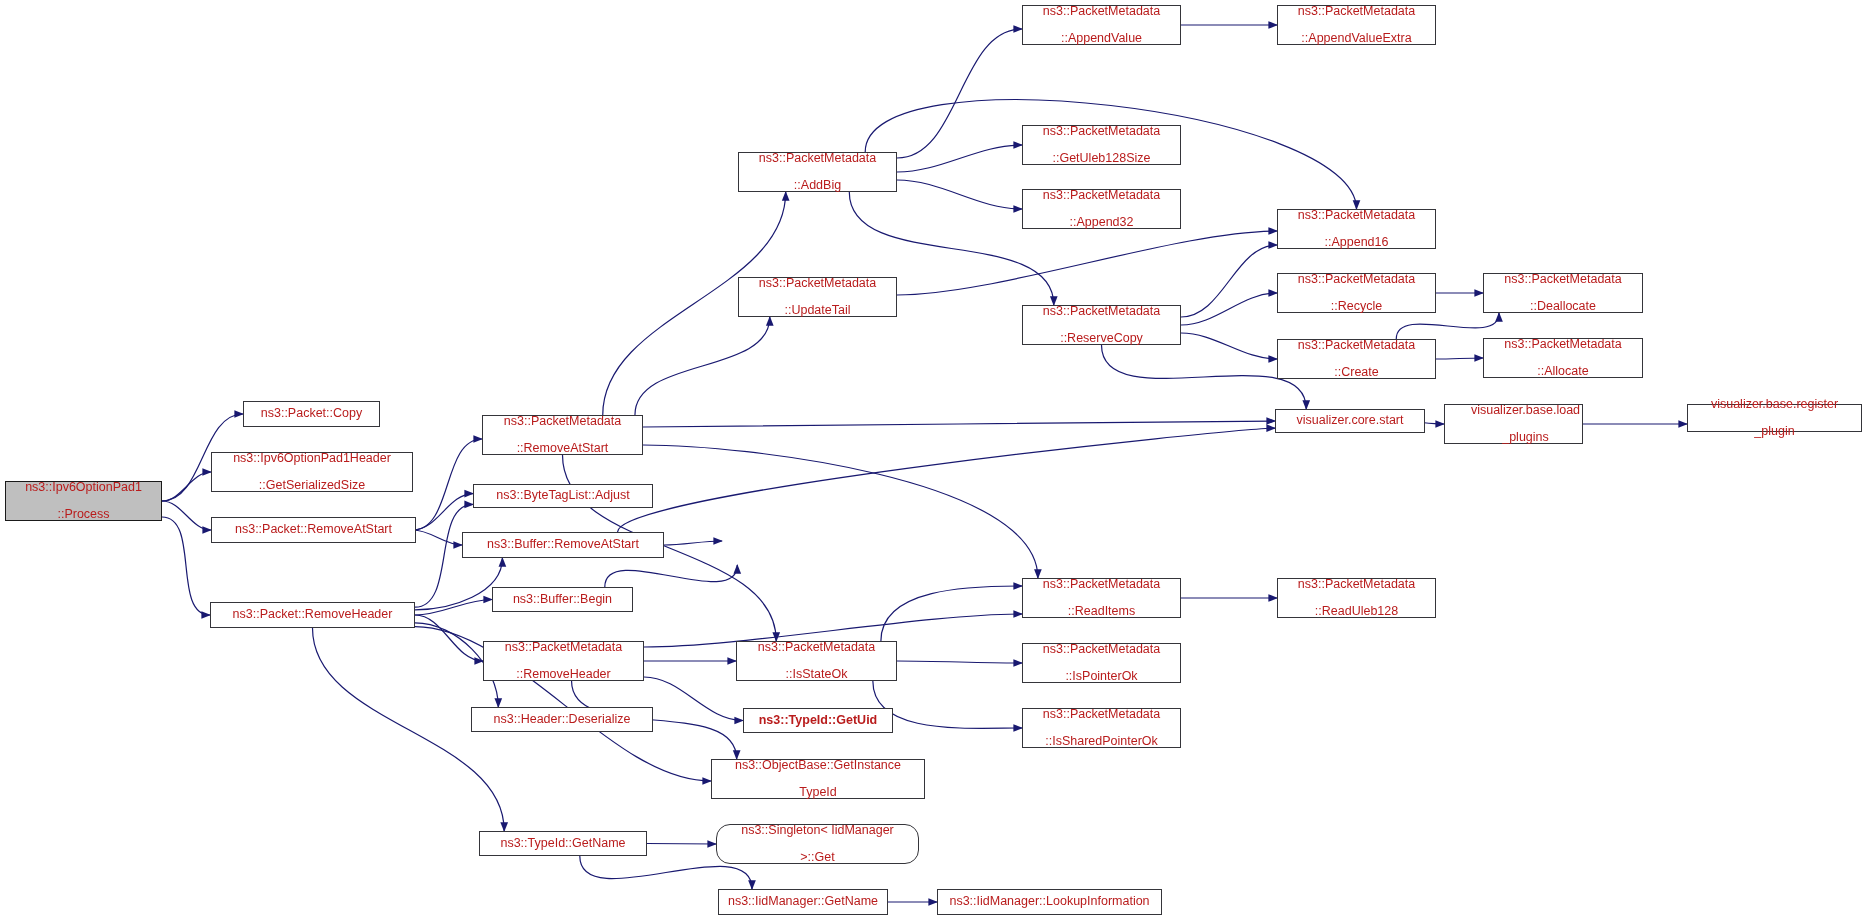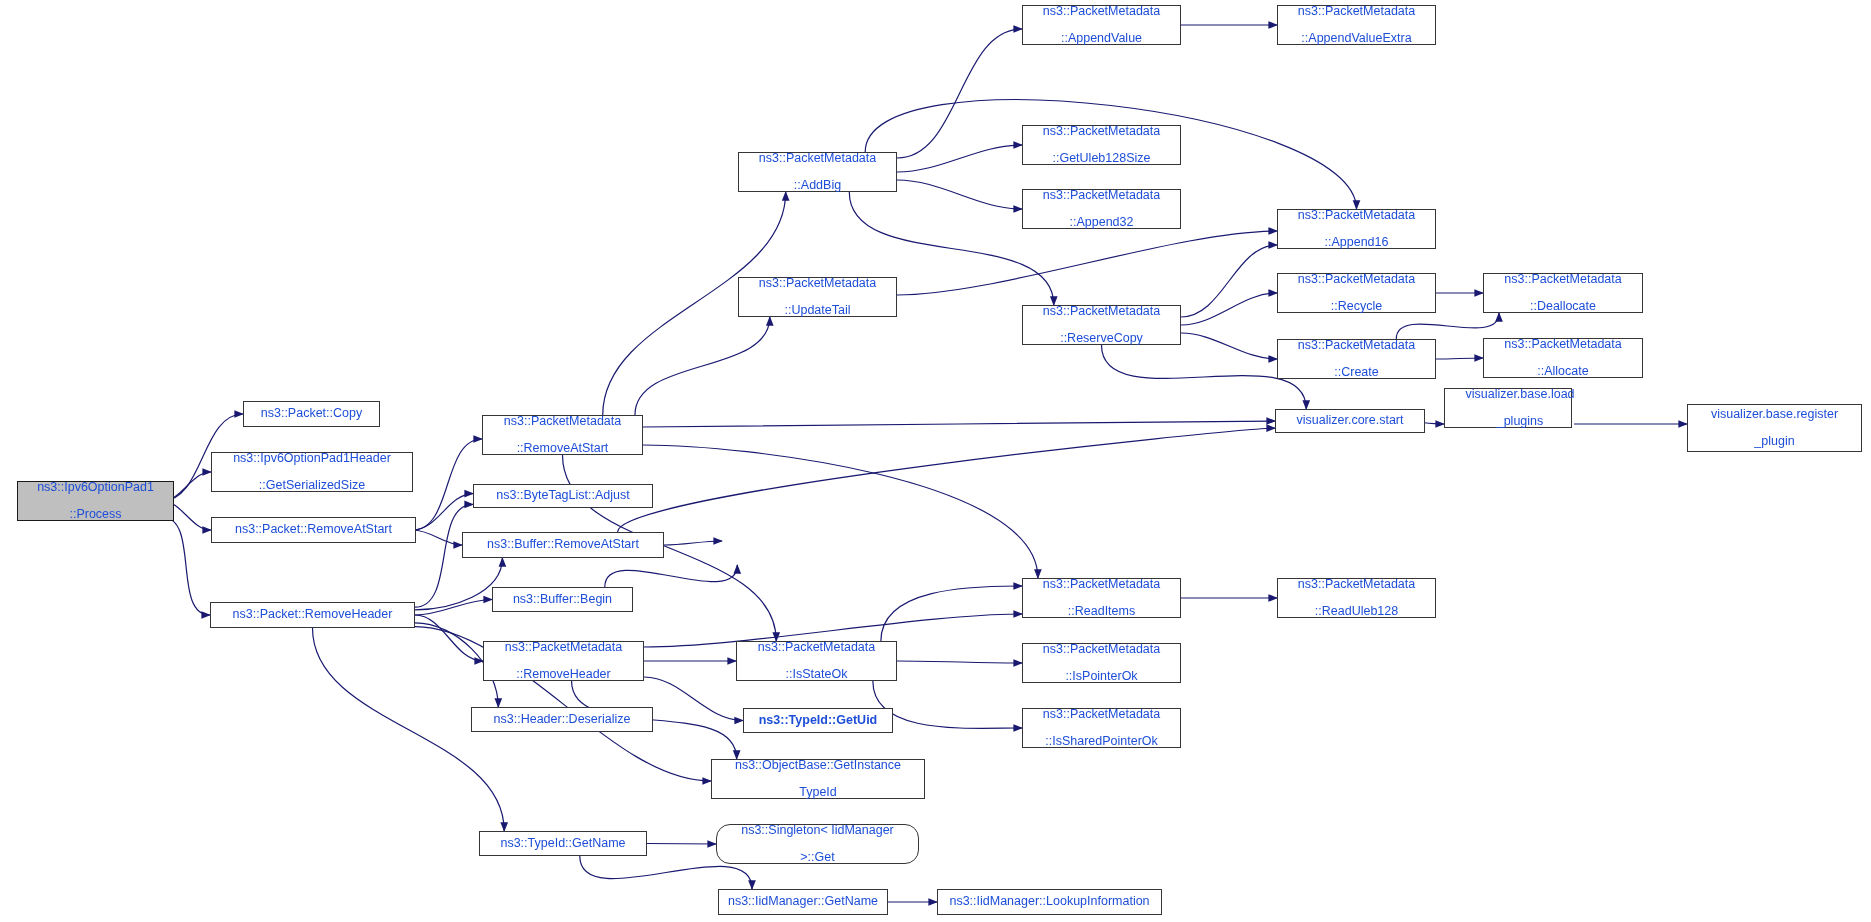--- a/index.html
+++ b/index.html
@@ -1,22 +1,22 @@
 <!DOCTYPE html>
 <html><head>
 <meta charset="utf-8">
 <style>
   html,body{margin:0;padding:0;background:#ffffff;}
   #canvas{position:relative;width:1871px;height:922px;background:#ffffff;overflow:hidden;
           font-family:"Liberation Sans","DejaVu Sans",sans-serif;}
   #edges{position:absolute;left:0;top:0;width:1871px;height:922px;}
   .node{position:absolute;box-sizing:border-box;background:#ffffff;border:1.4px solid #35353a;
         display:flex;flex-direction:column;justify-content:center;align-items:center;
-        font-size:12.5px;line-height:15.5px;color:#1d4ed8;white-space:nowrap;z-index:2;cursor:pointer;gap:11px;}
-  .node.root{background:#bfbfbf;border:1.8px solid #1a1a1a;cursor:default;margin-left:12px;}
+        font-size:12.5px;line-height:15.5px;color:#b91c1c;white-space:nowrap;z-index:2;cursor:pointer;gap:11px;}
+  .node.root{background:#bfbfbf;border:1.8px solid #1a1a1a;cursor:default;}
   .node span{display:block;text-align:center;}
 </style>
 </head>
 <body>
 
 <div id="canvas">
   <svg id="edges" width="1871" height="922" viewBox="0 0 1871 922" xmlns="http://www.w3.org/2000/svg">
       <defs>
         <marker id="ah" viewBox="0 0 10 10" refX="9" refY="5" markerWidth="10" markerHeight="8" orient="auto">
           <path d="M0,1 L10,5 L0,9 z" fill="#191970"></path>
@@ -193,21 +193,21 @@
       <span>visualizer.core.start</span>
     </div>
     <div class="node" style="left: 1483px; top: 273px; width: 160px; height: 40px;">
       <span>ns3::PacketMetadata</span>
       <span>::Deallocate</span>
     </div>
     <div class="node" style="left: 1483px; top: 338px; width: 160px; height: 40px;">
       <span>ns3::PacketMetadata</span>
       <span>::Allocate</span>
     </div>
-    <div class="node" style="left: 1444px; top: 388px; width: 128px; height: 40px; padding-left: 24px;">
+    <div class="node" style="left: 1444px; top: 404px; width: 139px; height: 40px; padding-left: 24px;">
       <span>visualizer.base.load</span>
       <span>_plugins</span>
     </div>
-    <div class="node" style="left: 1687px; top: 404px; width: 175px; height: 48px; justify-content: center;">
+    <div class="node" style="left: 1687px; top: 404px; width: 175px; height: 28px; justify-content: center;">
       <span>visualizer.base.register</span>
       <span>_plugin</span>
     </div>
   </div>
 
 </body></html>

